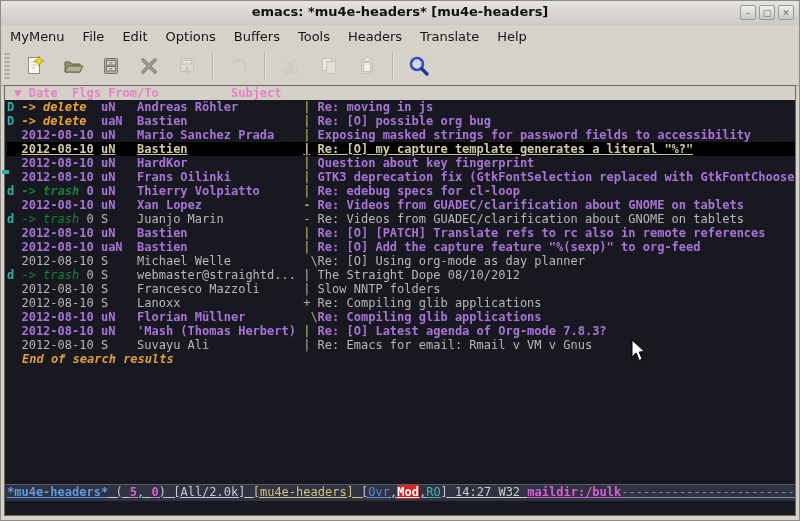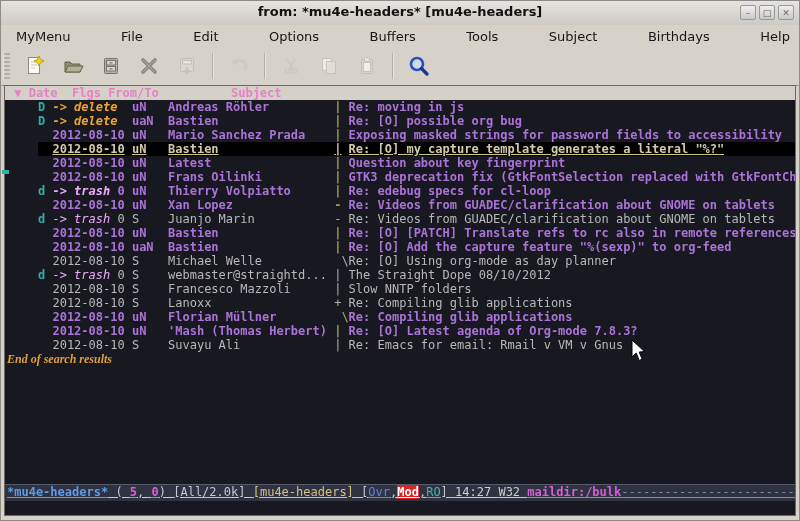--- a/index.html
+++ b/index.html
@@ -11,94 +11,94 @@
     background:linear-gradient(#e6e4e0,#cdcac4);border-bottom:1px solid #b2afa9;}
   .title-text{position:absolute;left:0;right:0;top:3px;text-align:center;
     font-size:13px;font-weight:bold;color:#111;}
   .winbtns{position:absolute;right:5px;top:4px;display:flex;gap:3px;}
   .winbtn{width:16px;height:15px;background:linear-gradient(#efefef,#c9c9c9);
     border:1px solid #9a9a94;border-radius:2px;font-size:9px;line-height:14px;
     text-align:center;color:#6a6a66;box-sizing:border-box;}
 
   
   .menubar{position:absolute;left:0;top:24px;right:0;height:22px;background:#d6d2ca;
-    display:flex;align-items:center;padding-left:6px;justify-content:space-between;}
+    display:flex;align-items:center;}
   .menu-item{font-size:13px;color:#161616;padding:2px 9px;white-space:nowrap;}
 
   
   .toolbar{position:absolute;left:0;top:46px;right:0;height:38px;background:#d6d2ca;
     border-bottom:1px solid #9d9a94;display:flex;align-items:center;}
   .tb-handle{width:6px;height:26px;margin:0 6px 0 2px;
     background:repeating-linear-gradient(to bottom,#b3b0aa 0 2px,#d6d2ca 2px 4px);
     border-left:1px solid #e8e6e2;}
   .tb-btn{width:30px;height:28px;display:flex;align-items:center;justify-content:center;margin:0 4px;}
   .tb-sep{width:1px;height:26px;background:#b3b0aa;border-right:1px solid #e8e6e2;margin:0 6px;}
 
   
   .text-window{position:absolute;left:3px;right:3px;top:84px;bottom:4px;
     background:#181820;border:1px solid #6b6862;box-sizing:border-box;
     display:flex;flex-direction:column;overflow:hidden;
     font-family:"DejaVu Sans Mono",monospace;font-size:12px;line-height:14px;}
   .header-line{height:14px;background:#d5d1c8;color:#e87fc8;font-weight:bold;
     white-space:pre;padding-left:2px;flex:0 0 auto;}
-  .rows{flex:0 0 auto;padding-left:2px;margin-left:31px;}
+  .rows{flex:0 0 auto;padding-left:2px;}
   .msg-row{height:14px;white-space:pre;}
   .msg-row span{display:inline-block;white-space:pre;vertical-align:top;overflow:hidden;}
   .f-mark{width:2ch;}
   .f-date{width:11ch;}
   .f-flags{width:5ch;}
   .f-from{width:23ch;}
   .f-sep{width:2ch;}
   .unread{color:#aa73d7;font-weight:bold;}
   .read{color:#b8b8b8;font-weight:normal;}
   .unread .f-sep{color:#9e9e55;}
   .read .f-sep{color:#adadad;}
   .mark-teal{color:#2fb0a8;font-weight:bold;}
   .act-delete{color:#efa52f;font-style:italic;font-weight:bold;}
-  .act-trash{color:#f0abfc;font-style:italic;}
+  .act-trash{color:#15803d;font-style:italic;}
   .current{background:#000000;}
   .current span{color:#d2cba8 !important;text-decoration:underline;text-decoration-color:#cfc87f;}
   .current .f-mark{text-decoration:none;}
   .end-marker{color:#df9f3c;font-style:italic;font-weight:bold;white-space:pre;
-    padding-left:2px;height:14px;font-family:Liberation Serif, serif;}
+    padding-left:17px;height:14px;}
   .filler{flex:1 1 auto;}
   .point-cursor{position:absolute;left:1px;top:85px;width:7px;height:4px;background:#2fb0a8;}
 
   
   .modeline{flex:0 0 auto;height:16px;background:#2f3240;border-top:1px solid #565b6e;
     white-space:pre;overflow:hidden;padding-left:2px;line-height:15px;}
   .modeline span{white-space:pre;text-decoration:underline;}
   .echo-area{flex:0 0 14px;background:#181820;}
 
   
   .mouse{position:absolute;left:630px;top:338px;width:16px;height:24px;pointer-events:none;}
 </style>
 </head>
 <body>
 
 <div class="frame">
 
   <div class="titlebar">
-    <div class="title-text">from: *mu4e-headers* [mu4e-headers]</div>
+    <div class="title-text">emacs: *mu4e-headers* [mu4e-headers]</div>
     <div class="winbtns">
       <div class="winbtn">–</div>
       <div class="winbtn">□</div>
       <div class="winbtn">✕</div>
     </div>
   </div>
 
   <div class="menubar" id="menubar">
       <span class="menu-item">MyMenu</span>
       <span class="menu-item">File</span>
       <span class="menu-item">Edit</span>
       <span class="menu-item">Options</span>
       <span class="menu-item">Buffers</span>
       <span class="menu-item">Tools</span>
-      <span class="menu-item">Subject</span>
-      <span class="menu-item">Birthdays</span>
+      <span class="menu-item">Headers</span>
+      <span class="menu-item">Translate</span>
       <span class="menu-item">Help</span>
     </div>
 
   <div class="toolbar" id="toolbar">
     <div class="tb-handle"></div>
   <div class="tb-btn">
         <svg width="22" height="22">
           <rect x="4.5" y="2.5" width="11" height="16" fill="#fcfcf4" stroke="#8f8d80"></rect>
           <line x1="7" y1="7" x2="13" y2="7" stroke="#c9c7ba"></line>
           <line x1="7" y1="10" x2="13" y2="10" stroke="#c9c7ba"></line>
@@ -180,21 +180,21 @@
       </div>
     </div>
 
   <div class="text-window">
     <div class="header-line"> ▼ Date  Flgs From/To          Subject</div>
     <div class="rows" id="rows">
         <div class="msg-row unread"><span class="f-mark mark-teal">D</span><span class="f-date"><span class="act-delete">-&gt; delete</span><span></span></span><span class="f-flags">uN</span><span class="f-from">Andreas Röhler</span><span class="f-sep">|</span><span class="f-subject">Re: moving in js</span></div>
         <div class="msg-row unread"><span class="f-mark mark-teal">D</span><span class="f-date"><span class="act-delete">-&gt; delete</span><span></span></span><span class="f-flags">uaN</span><span class="f-from">Bastien</span><span class="f-sep">|</span><span class="f-subject">Re: [O] possible org bug</span></div>
         <div class="msg-row unread"><span class="f-mark"> </span><span class="f-date"><span>2012-08-10</span><span></span></span><span class="f-flags">uN</span><span class="f-from">Mario Sanchez Prada</span><span class="f-sep">|</span><span class="f-subject">Exposing masked strings for password fields to accessibility</span></div>
         <div class="msg-row unread current"><span class="f-mark"> </span><span class="f-date"><span>2012-08-10</span><span></span></span><span class="f-flags">uN</span><span class="f-from">Bastien</span><span class="f-sep">|</span><span class="f-subject">Re: [O] my capture template generates a literal "%?"</span></div>
-        <div class="msg-row unread"><span class="f-mark"> </span><span class="f-date"><span>2012-08-10</span><span></span></span><span class="f-flags">uN</span><span class="f-from">Latest</span><span class="f-sep">|</span><span class="f-subject">Question about key fingerprint</span></div>
+        <div class="msg-row unread"><span class="f-mark"> </span><span class="f-date"><span>2012-08-10</span><span></span></span><span class="f-flags">uN</span><span class="f-from">HardKor</span><span class="f-sep">|</span><span class="f-subject">Question about key fingerprint</span></div>
         <div class="msg-row unread"><span class="f-mark"> </span><span class="f-date"><span>2012-08-10</span><span></span></span><span class="f-flags">uN</span><span class="f-from">Frans Oilinki</span><span class="f-sep">|</span><span class="f-subject">GTK3 deprecation fix (GtkFontSelection replaced with GtkFontChooser)</span></div>
         <div class="msg-row unread"><span class="f-mark mark-teal">d</span><span class="f-date"><span class="act-trash">-&gt; trash</span><span> 0</span></span><span class="f-flags">uN</span><span class="f-from">Thierry Volpiatto</span><span class="f-sep">|</span><span class="f-subject">Re: edebug specs for cl-loop</span></div>
         <div class="msg-row unread"><span class="f-mark"> </span><span class="f-date"><span>2012-08-10</span><span></span></span><span class="f-flags">uN</span><span class="f-from">Xan Lopez</span><span class="f-sep">-</span><span class="f-subject">Re: Videos from GUADEC/clarification about GNOME on tablets</span></div>
         <div class="msg-row read"><span class="f-mark mark-teal">d</span><span class="f-date"><span class="act-trash">-&gt; trash</span><span> 0</span></span><span class="f-flags">S</span><span class="f-from">Juanjo Marin</span><span class="f-sep">-</span><span class="f-subject">Re: Videos from GUADEC/clarification about GNOME on tablets</span></div>
         <div class="msg-row unread"><span class="f-mark"> </span><span class="f-date"><span>2012-08-10</span><span></span></span><span class="f-flags">uN</span><span class="f-from">Bastien</span><span class="f-sep">|</span><span class="f-subject">Re: [O] [PATCH] Translate refs to rc also in remote references</span></div>
         <div class="msg-row unread"><span class="f-mark"> </span><span class="f-date"><span>2012-08-10</span><span></span></span><span class="f-flags">uaN</span><span class="f-from">Bastien</span><span class="f-sep">|</span><span class="f-subject">Re: [O] Add the capture feature "%(sexp)" to org-feed</span></div>
         <div class="msg-row read"><span class="f-mark"> </span><span class="f-date"><span>2012-08-10</span><span></span></span><span class="f-flags">S</span><span class="f-from">Michael Welle</span><span class="f-sep"> \</span><span class="f-subject">Re: [O] Using org-mode as day planner</span></div>
         <div class="msg-row read"><span class="f-mark mark-teal">d</span><span class="f-date"><span class="act-trash">-&gt; trash</span><span> 0</span></span><span class="f-flags">S</span><span class="f-from">webmaster@straightd...</span><span class="f-sep">|</span><span class="f-subject">The Straight Dope 08/10/2012</span></div>
         <div class="msg-row read"><span class="f-mark"> </span><span class="f-date"><span>2012-08-10</span><span></span></span><span class="f-flags">S</span><span class="f-from">Francesco Mazzoli</span><span class="f-sep">|</span><span class="f-subject">Slow NNTP folders</span></div>
         <div class="msg-row read"><span class="f-mark"> </span><span class="f-date"><span>2012-08-10</span><span></span></span><span class="f-flags">S</span><span class="f-from">Lanoxx</span><span class="f-sep">+</span><span class="f-subject">Re: Compiling glib applications</span></div>

